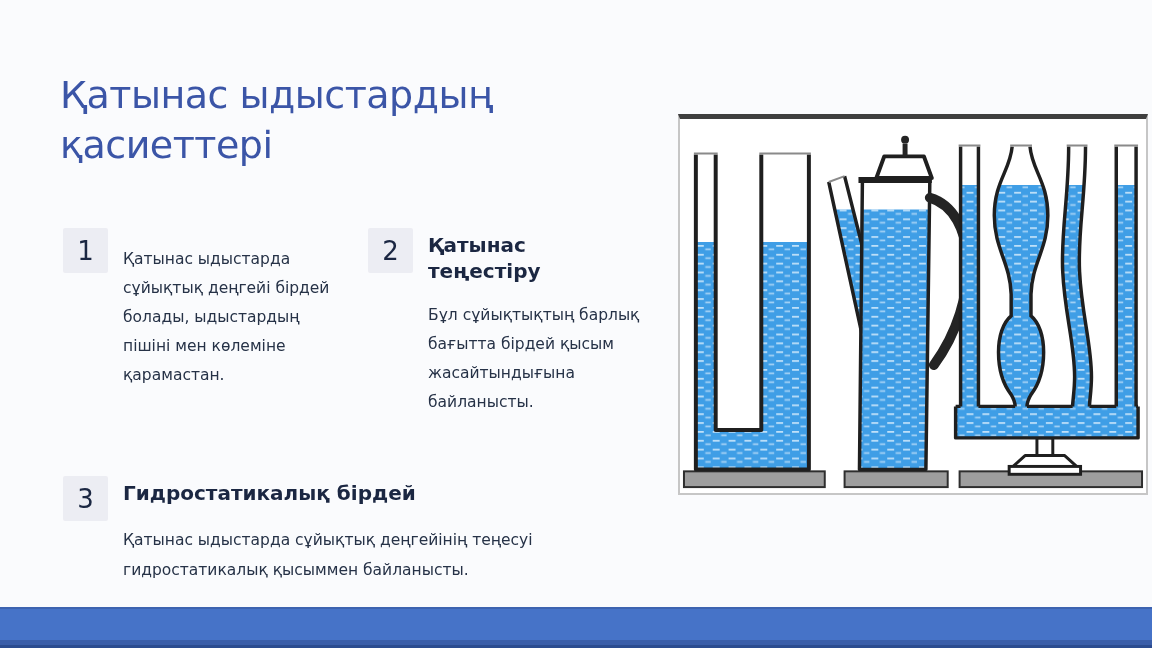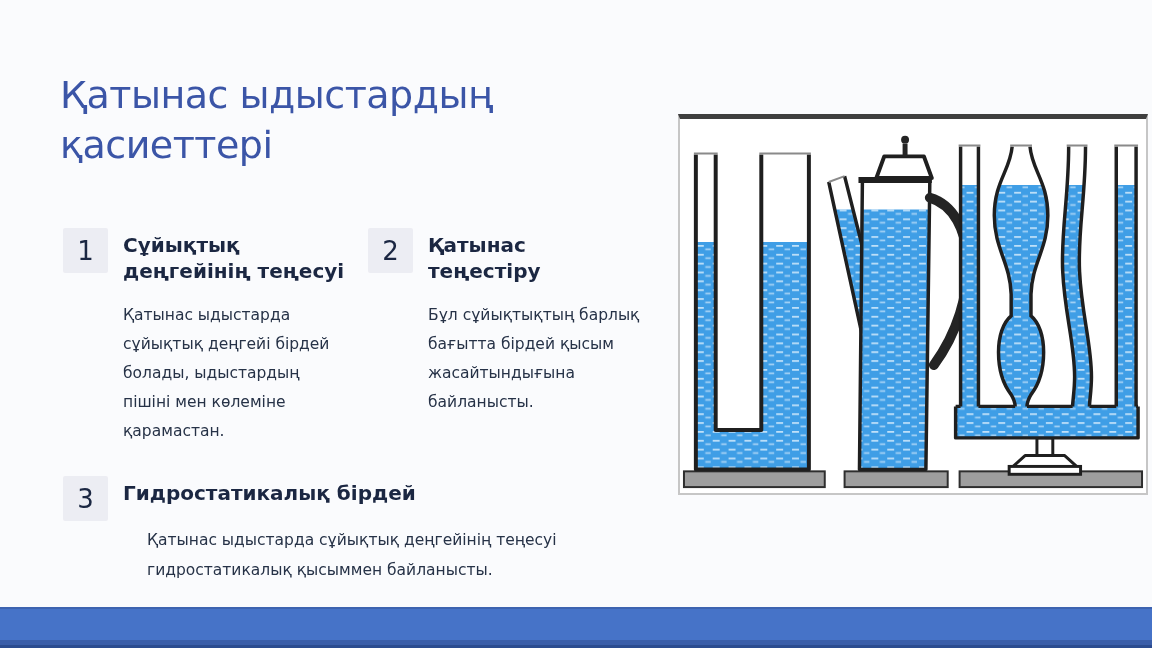--- a/index.html
+++ b/index.html
@@ -21,21 +21,21 @@
   }
   .item h2 { margin:4px 0 0; font-size:20px; line-height:26px; font-weight:700; color:#1b2742; }
   .item p  { margin:17px 0 0; font-size:15.5px; line-height:29px; font-weight:400; color:#263247; }
   .item-1 { left:63px; top:228px; width:302px; }
   .item-1 h2 { width:238px; }
   .item-1 p  { width:220px; }
   .item-2 { left:368px; top:228px; width:292px; }
   .item-2 h2 { width:135px; }
   .item-2 p  { width:222px; }
   .item-3 { left:63px; top:476px; width:580px; }
-  .item-3 p  { width:472px; line-height:30px; margin-top:19px;margin-left:24px; }
+  .item-3 p  { width:472px; line-height:30px; margin-top:19px; }
   .figure {
     position:absolute; left:678px; top:114px; width:470px; height:381px;
     box-sizing:border-box; background:#ffffff;
     border-top:5px solid #3f3f3f;
     border-left:2px solid #c6c6c6; border-right:2px solid #c6c6c6;
     border-bottom:2px solid #c6c6c6;
   }
   .figure svg { display:block; width:100%; height:100%; }
   .bottom-bar {
     position:absolute; left:0; right:0; bottom:0; height:41px;
@@ -49,21 +49,20 @@
 </head>
 <body>
 
 <div class="slide">
 
   <h1 class="title">Қатынас ыдыстардың қасиеттері</h1>
 
   <div class="item item-1">
     <div class="badge">1</div>
     <div class="item-text">
-      <h2>Сұйықтық деңгейінің теңесуі</h2>
       <p>Қатынас ыдыстарда сұйықтық деңгейі бірдей болады, ыдыстардың пішіні мен көлеміне қарамастан.</p>
     </div>
   </div>
 
   <div class="item item-2">
     <div class="badge">2</div>
     <div class="item-text">
       <h2>Қатынас теңестіру</h2>
       <p>Бұл сұйықтықтың барлық бағытта бірдей қысым жасайтындығына байланысты.</p>
     </div>

